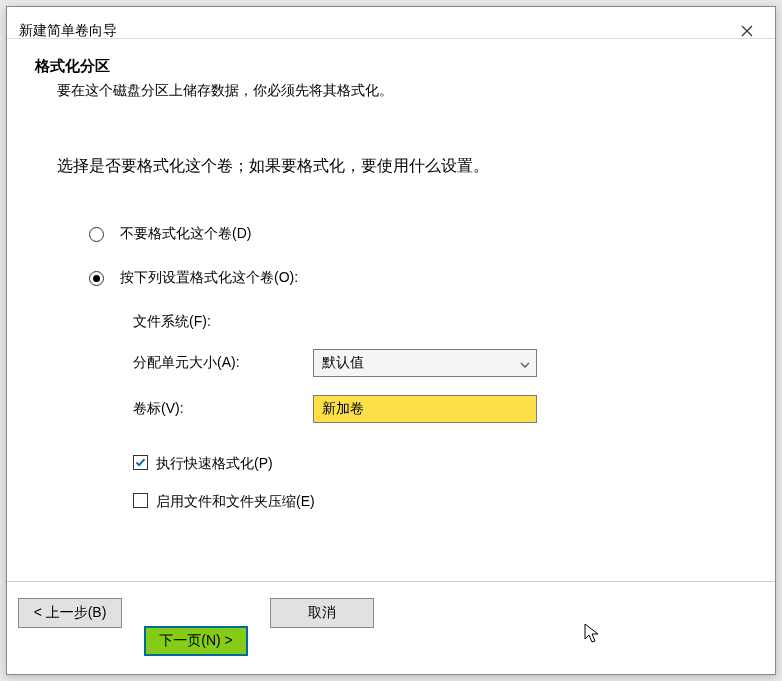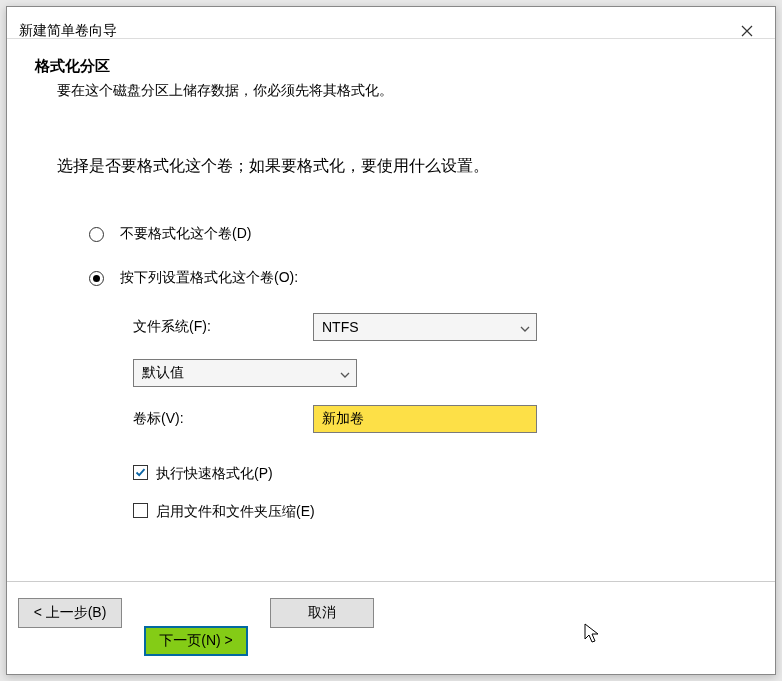--- a/index.html
+++ b/index.html
@@ -133,28 +133,23 @@
         <span>不要格式化这个卷(D)</span>
       </div>
       <div class="radio-row">
         <span class="radio checked"></span>
         <span>按下列设置格式化这个卷(O):</span>
       </div>
 
       <div class="form">
         <div class="form-row">
           <span class="form-label">文件系统(F):</span>
-          <div class="select">
-            <span>NTFS</span>
-            <span class="select-arrow"><svg width="10" height="6" viewBox="0 0 10 6">
-                  <path d="M1 1 L5 5 L9 1" stroke="currentColor" stroke-width="1.3" fill="none"></path>
-                </svg></span>
-          </div>
         </div>
         <div class="form-row">
+          <span class="form-label">分配单元大小(A):</span>
           <div class="select">
             <span>默认值</span>
             <span class="select-arrow"><svg width="10" height="6" viewBox="0 0 10 6">
                   <path d="M1 1 L5 5 L9 1" stroke="currentColor" stroke-width="1.3" fill="none"></path>
                 </svg></span>
           </div>
         </div>
         <div class="form-row">
           <span class="form-label">卷标(V):</span>
           <input class="text-input" type="text" value="新加卷" style="">

